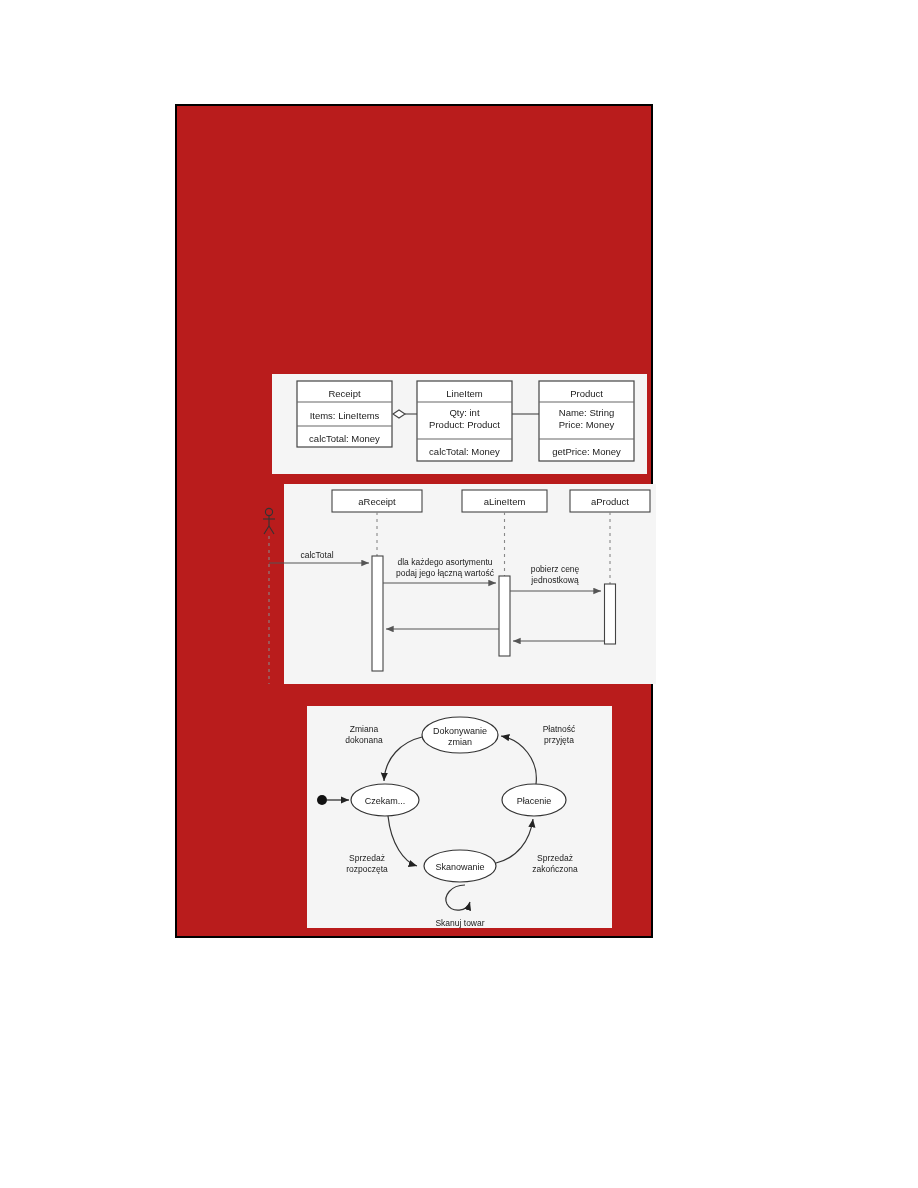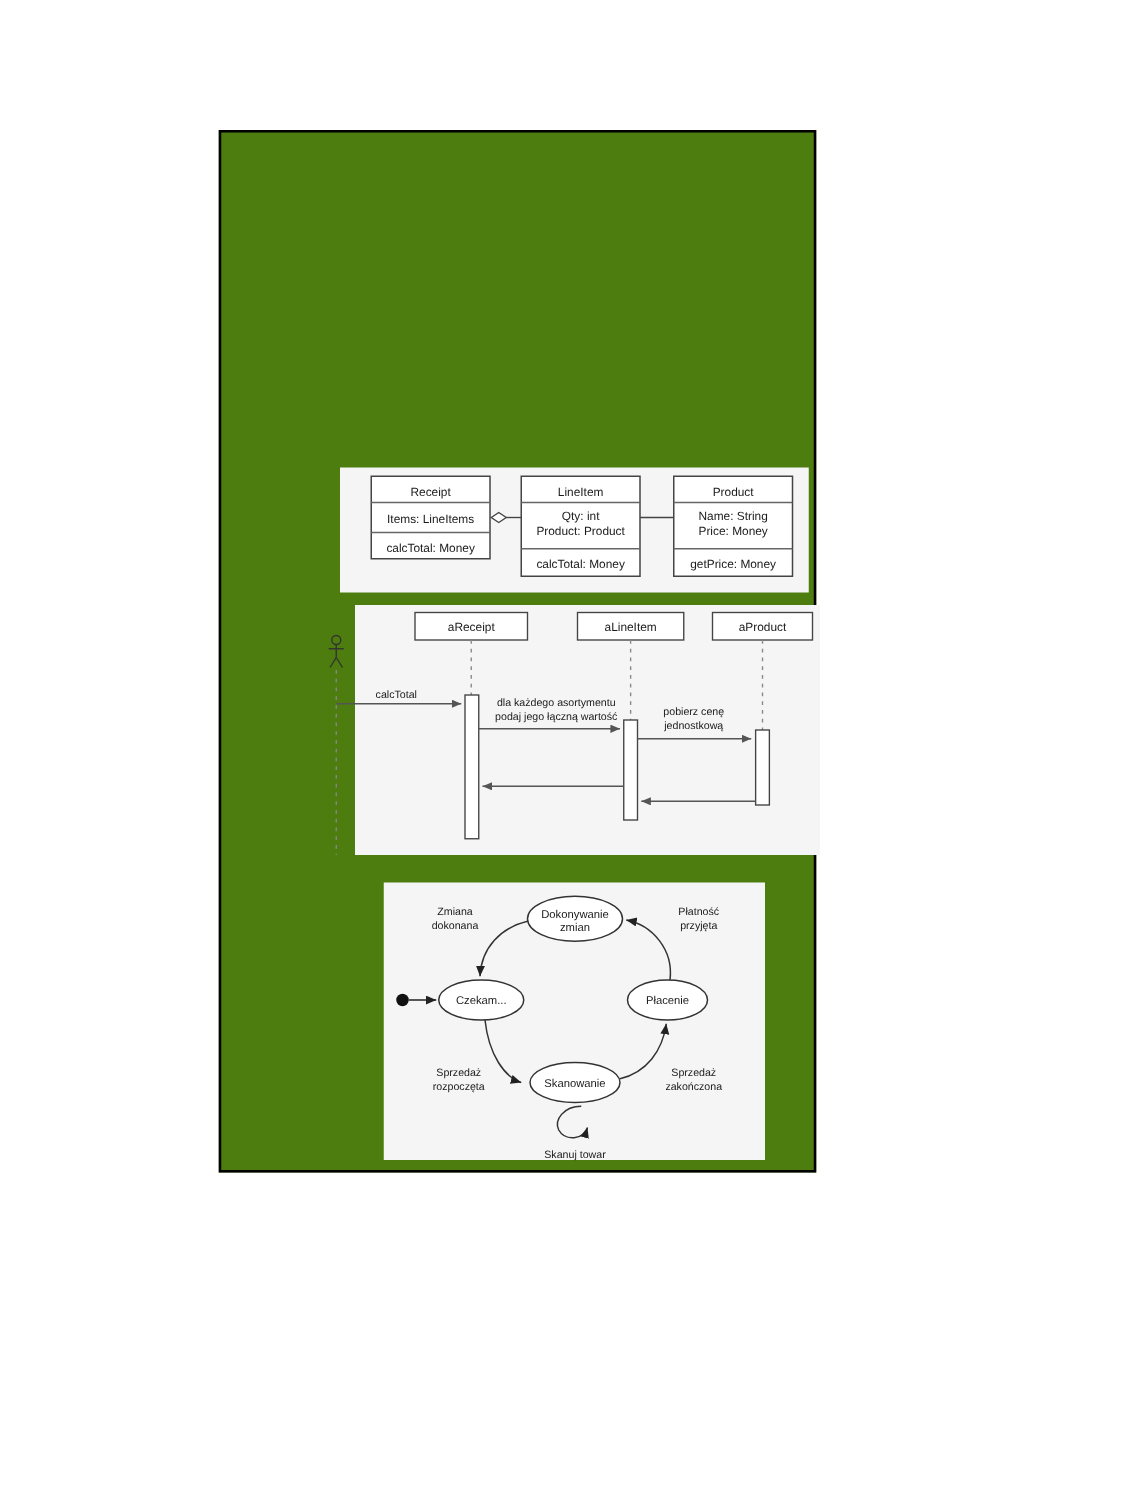--- a/index.html
+++ b/index.html
@@ -14,21 +14,21 @@
     position: relative;
     overflow: hidden;
   }
   #page-frame {
     position: absolute;
     left: 175px;
     top: 104px;
     width: 478px;
     height: 834px;
     border: 2px solid #000000;
-    background: #4d7c0f;
+    background: #b91c1c;
     box-sizing: border-box;
   }
   .diagram-svg {
     position: absolute;
     left: 0;
     top: 0;
   }
   .svg-text {
     font-family: "Liberation Sans", sans-serif;
     fill: #1a1a1a;

